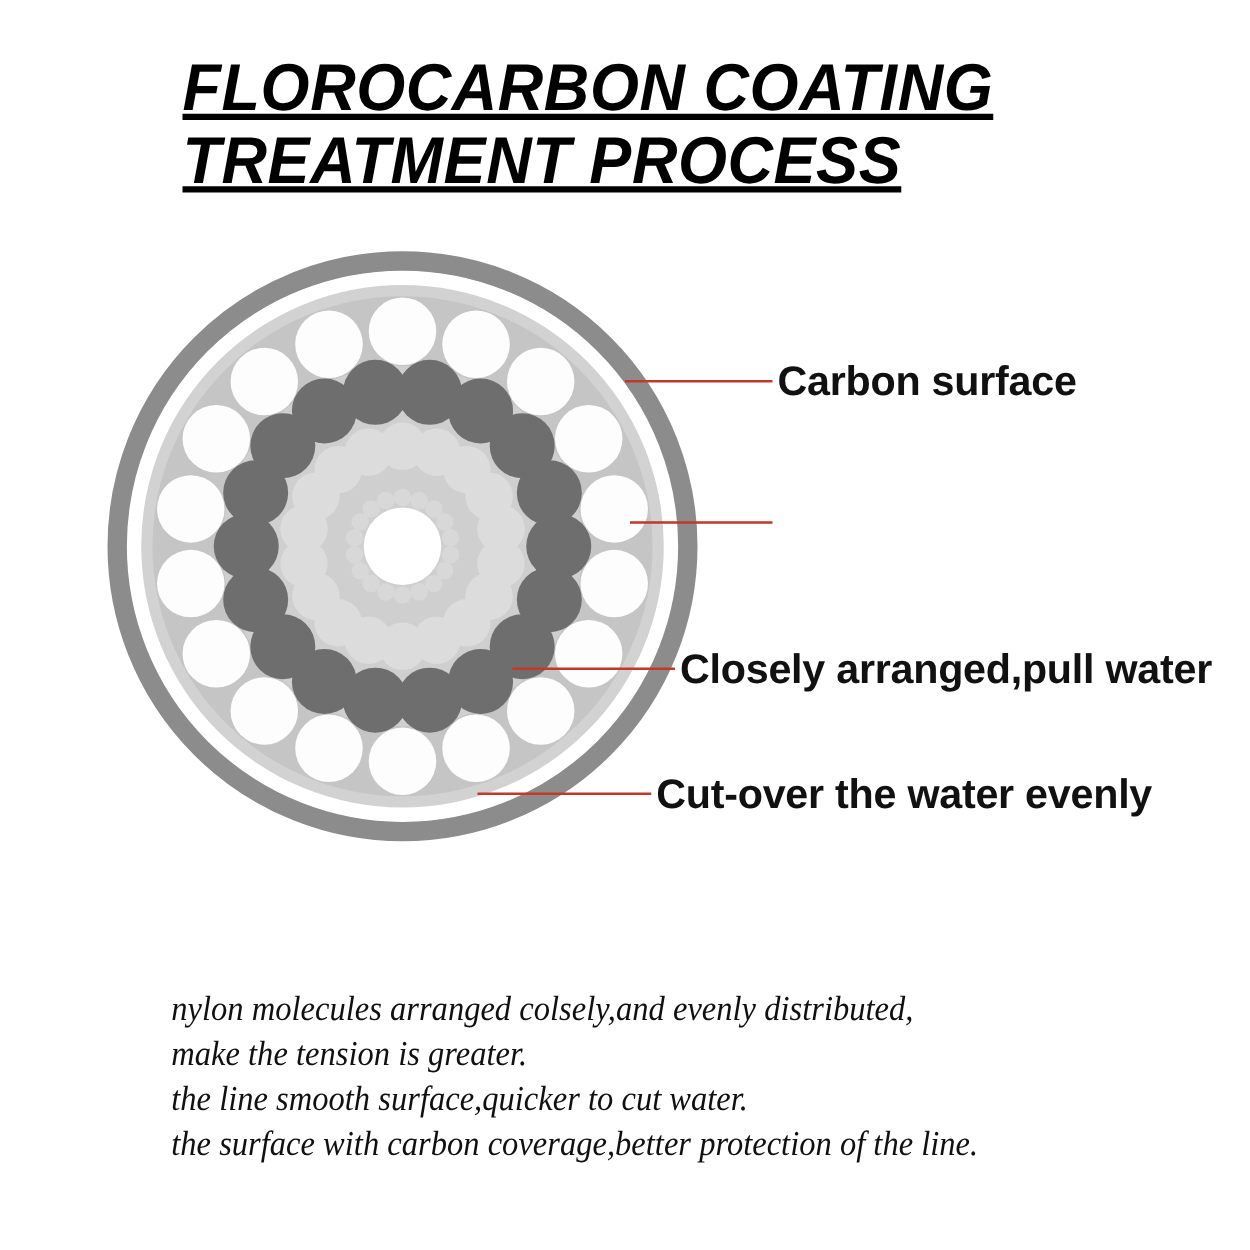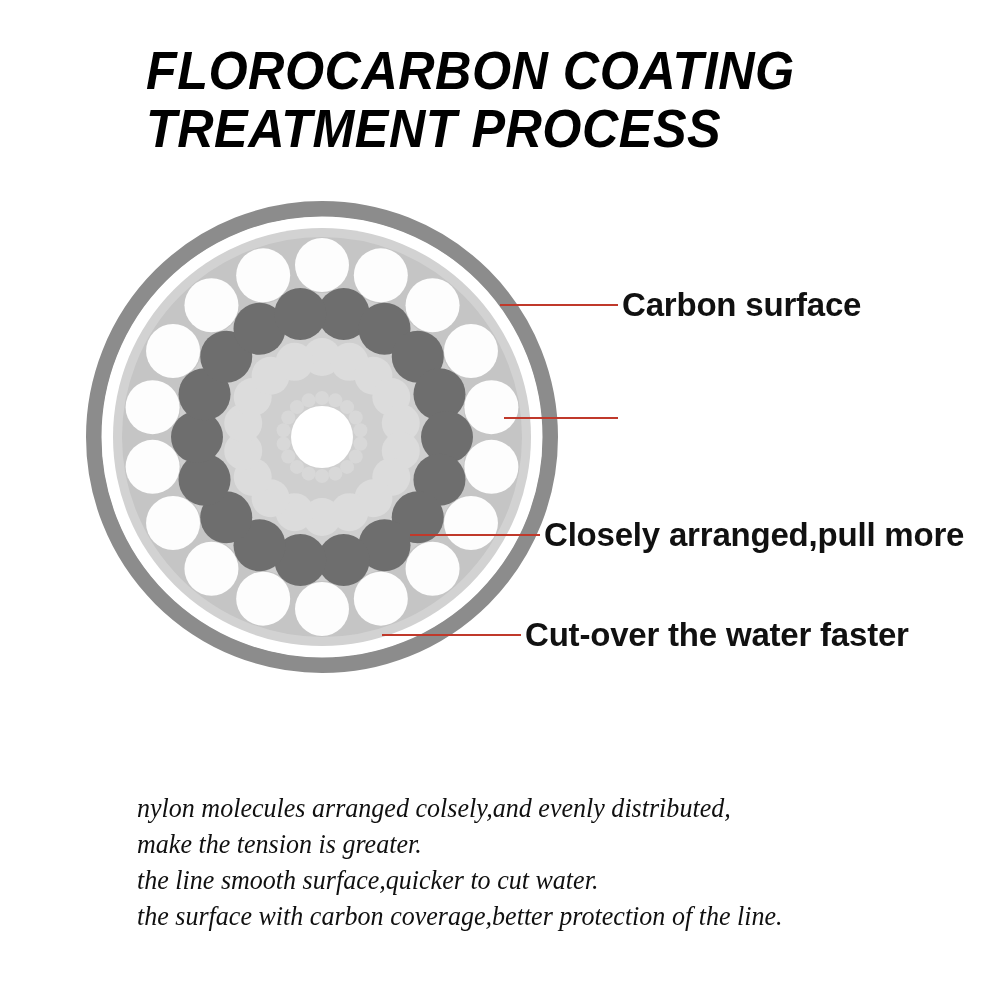--- a/index.html
+++ b/index.html
@@ -14,20 +14,21 @@
     overflow: hidden;
     font-family: "Liberation Serif", "DejaVu Serif", serif;
   }
 
   
   #title-block {
     position: absolute;
     left: 146px;
     top: 42px;
     width: 760px;
+    text-decoration: underline;
   }
   .title-line {
     font-family: "Liberation Sans Narrow", "Liberation Sans", "DejaVu Sans", sans-serif;
     font-weight: 700;
     font-style: italic;
     font-size: 53px;
     line-height: 58px;
     letter-spacing: 0.5px;
     color: #000000;
     white-space: nowrap;
@@ -204,26 +205,26 @@
   <div class="leader"></div>
   <div class="callout-label">Carbon surface</div>
 </div>
 
 <div class="callout" id="callout-nylon">
   <div class="leader"></div>
 </div>
 
 <div class="callout" id="callout-closely">
   <div class="leader"></div>
-  <div class="callout-label">Closely arranged,pull more</div>
+  <div class="callout-label">Closely arranged,pull water</div>
 </div>
 
 <div class="callout" id="callout-cutover">
   <div class="leader"></div>
-  <div class="callout-label">Cut-over the water faster</div>
+  <div class="callout-label">Cut-over the water evenly</div>
 </div>
 
 <div id="description">
   <div class="desc-line">nylon molecules arranged colsely,and evenly distributed,</div>
   <div class="desc-line">make the tension is greater.</div>
   <div class="desc-line">the line smooth surface,quicker to cut water.</div>
   <div class="desc-line">the surface with carbon coverage,better protection of the line.</div>
 </div>
 
 </body></html>

